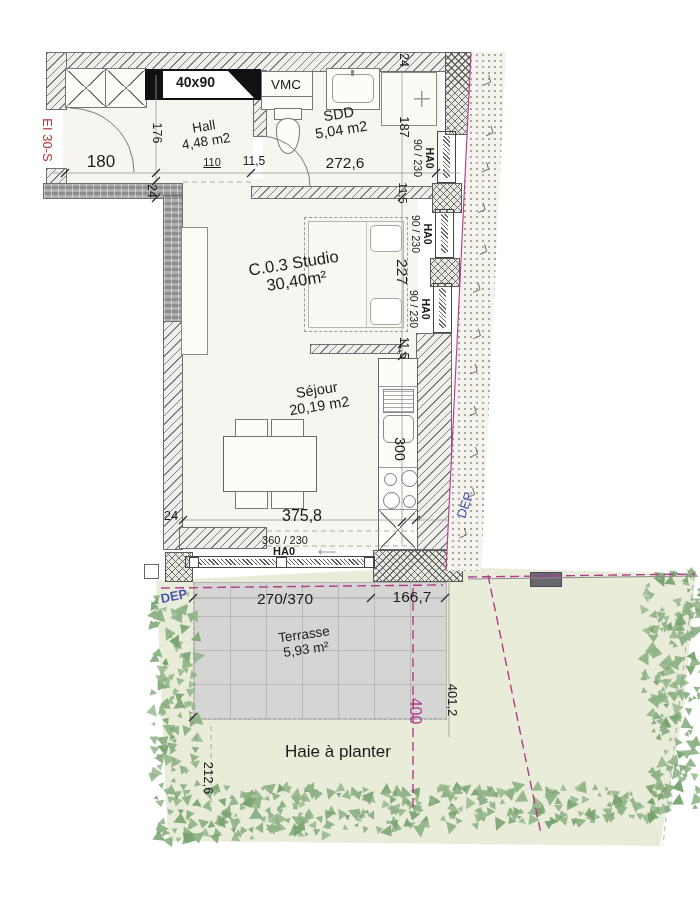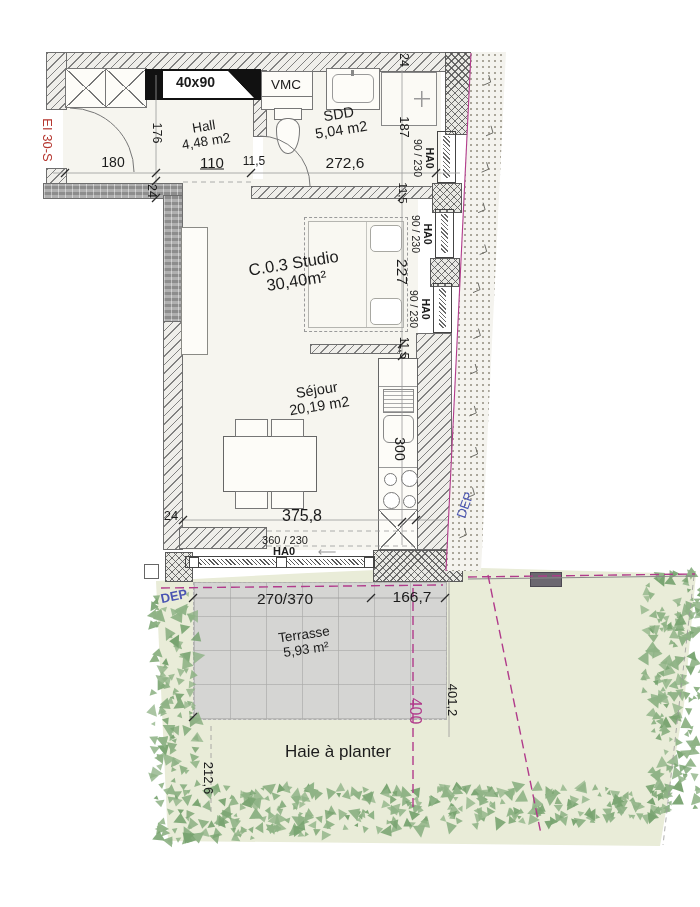--- a/index.html
+++ b/index.html
@@ -828,23 +828,23 @@
   </div>
   <div class="lbl room" style="left:310px;top:398px;transform:translate(-50%,-50%) rotate(-9deg);font-size:14.5px;">
     <div>Séjour</div>
     <div>20,19 m2</div>
   </div>
   <div class="lbl room" style="left:297px;top:642px;transform:translate(-50%,-50%) rotate(-8deg);font-size:13.5px;">
     <div>Terrasse</div>
     <div>5,93 m²</div>
   </div>
 
-  <div class="lbl" style="left:105px;top:162px;font-size:14px;">180</div>
+  <div class="lbl" style="left:93px;top:162px;font-size:17px;">180</div>
   <div class="lbl r90" style="left:149px;top:133px;">176</div>
-  <div class="lbl" style="left:204px;top:162px;font-size:15px;text-decoration:underline;">110</div>
+  <div class="lbl" style="left:204px;top:162px;font-size:11px;text-decoration:underline;">110</div>
   <div class="lbl" style="left:246px;top:161px;font-size:12px;">11,5</div>
   <div class="lbl big" style="left:337px;top:163px;">272,6</div>
   <div class="lbl r90" style="left:144px;top:191px;">24</div>
   <div class="lbl r90" style="left:396px;top:60px;">24</div>
   <div class="lbl r90" style="left:396px;top:127px;font-size:13px;">187</div>
   <div class="lbl r90" style="left:395px;top:193px;font-size:11.5px;">11,5</div>
   <div class="lbl r90 big" style="left:394px;top:272px;">227</div>
   <div class="lbl r90" style="left:396px;top:348px;font-size:12px;">11,5</div>
   <div class="lbl r90" style="left:392px;top:449px;font-size:14px;">300</div>
   <div class="lbl big" style="left:294px;top:516px;font-size:16px;">375,8</div>

